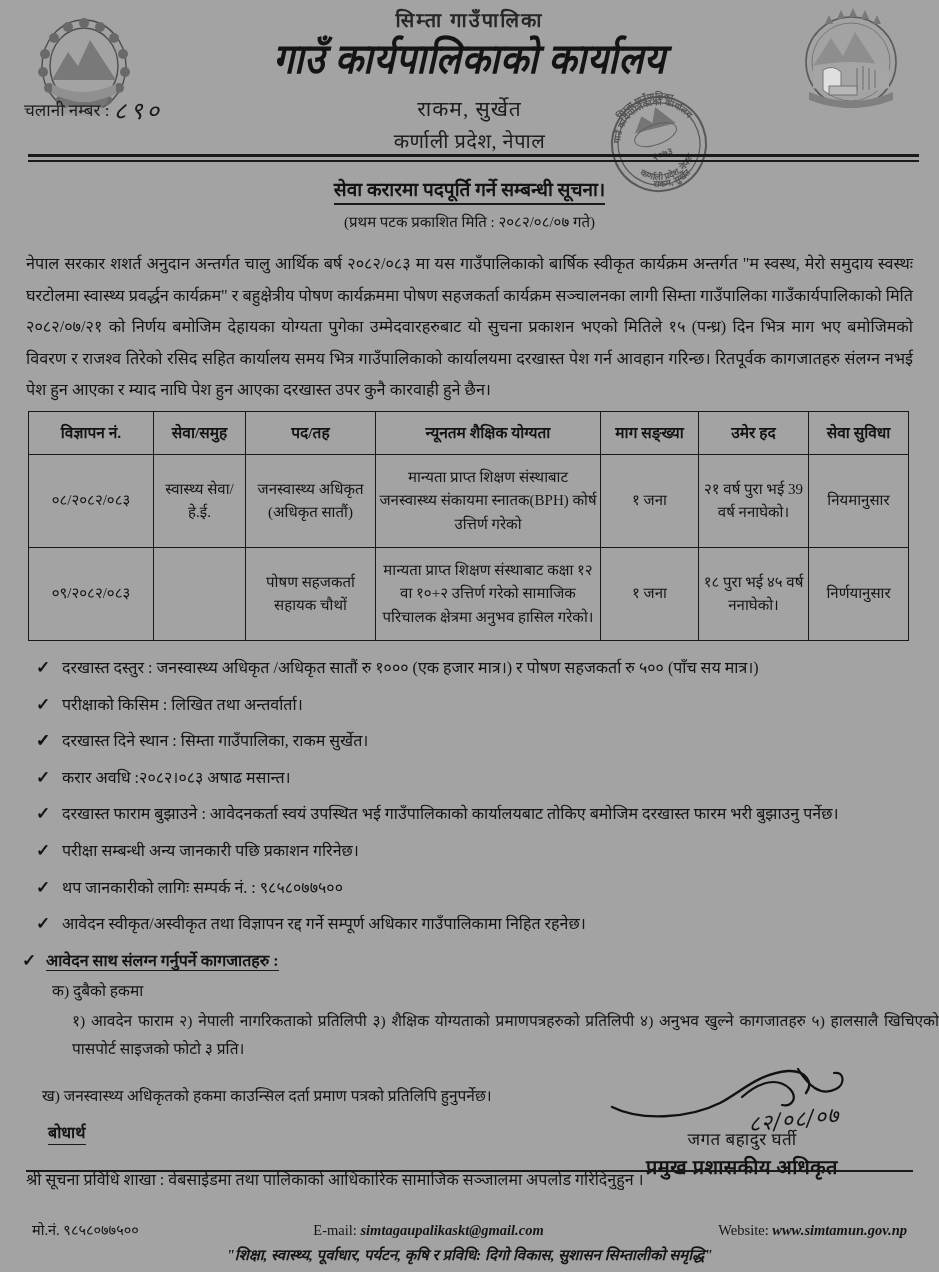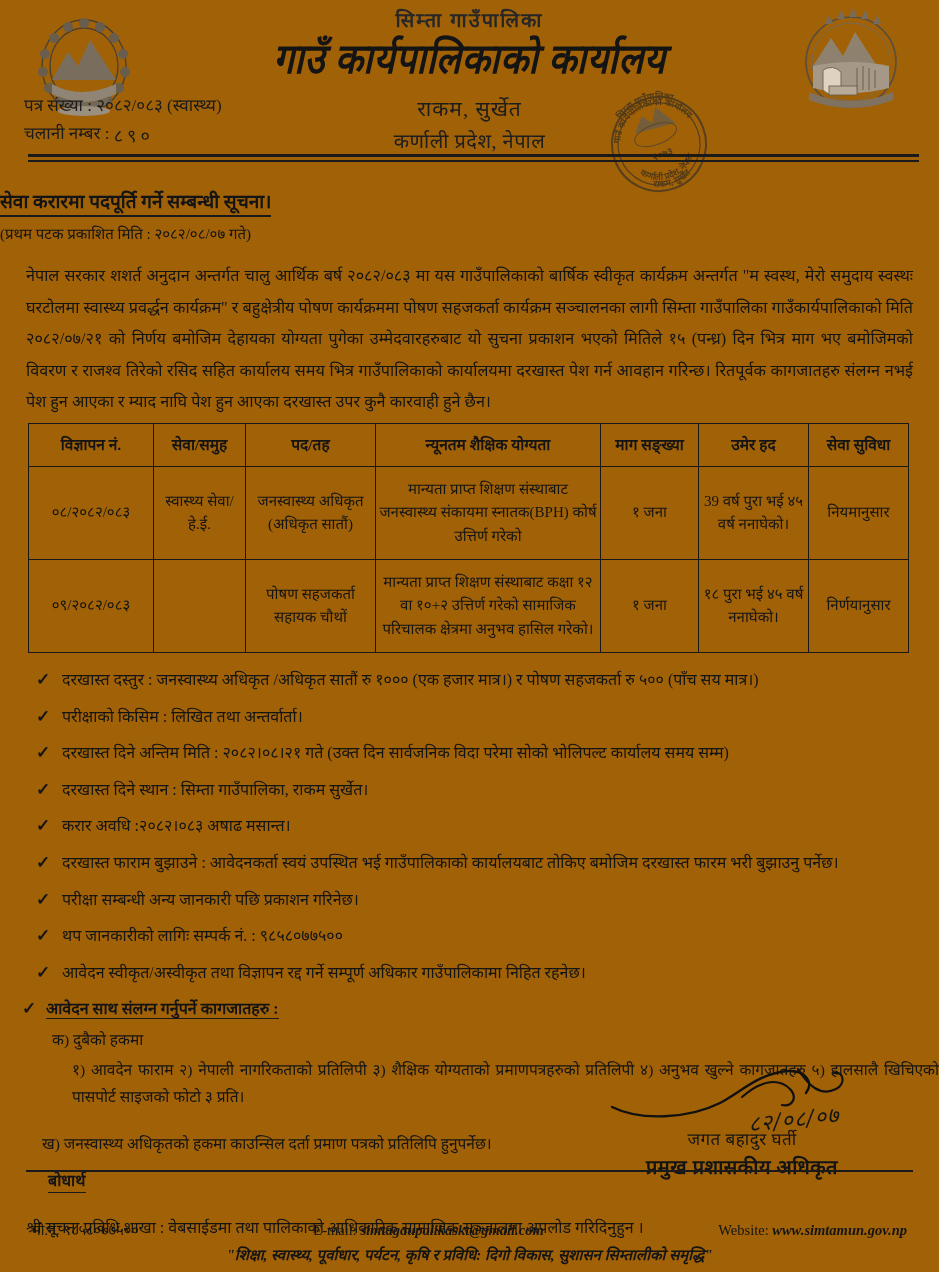--- a/index.html
+++ b/index.html
@@ -9,21 +9,21 @@
   }
   body {
     font-family: "Liberation Serif", "DejaVu Serif", serif;
     color: #141414;
   }
   #page {
     position: relative;
     width: 939px;
     height: 1272px;
     margin: 0 auto;
-    background: #a16207;
+    background: #a3a3a3;
     overflow: hidden;
   }
 
   
   .header {
     position: relative;
     height: 168px;
   }
   .emblem-left {
     position: absolute;
@@ -79,21 +79,22 @@
   .letter-meta {
     position: absolute;
     left: 24px;
     top: 92px;
     font-size: 17px;
     line-height: 1.65;
     color: #1b1b1b;
   }
   .letter-meta .hand {
     font-family: "DejaVu Serif", serif;
-    font-size: 18px;
+    font-style: italic;
+    font-size: 24px;
     letter-spacing: 4px;
     vertical-align: -3px;
   }
 
   
   .round-seal {
     position: absolute;
     left: 596px;
     top: 82px;
     width: 126px;
@@ -106,22 +107,22 @@
     left: 28px;
     right: 20px;
     top: 154px;
     border-top: 3px solid #1a1a1a;
     border-bottom: 2px solid #1a1a1a;
     height: 3px;
   }
 
   
   .doc-title-wrap {
-    text-align: left;
-    margin-top: 20px;
+    text-align: center;
+    margin-top: 8px;
   }
   .doc-title {
     display: inline-block;
     font-size: 19px;
     font-weight: bold;
     border-bottom: 2px solid #1a1a1a;
     padding-bottom: 1px;
   }
   .doc-subtitle {
     font-size: 15px;
@@ -347,24 +348,20 @@
     </svg>
 
     <div class="header-center">
       <div class="org-sub">सिम्ता गाउँपालिका</div>
       <div class="org-main">गाउँ कार्यपालिकाको कार्यालय</div>
       <div class="org-line2">राकम, सुर्खेत</div>
       <div class="org-line3">कर्णाली प्रदेश, नेपाल</div>
     </div>
 
     <div class="letter-meta">
-      <div>
-        <span>पत्र संख्या :</span>
-        <span>२०८२/०८३ (स्वास्थ्य)</span>
-      </div>
       <div>
         <span>चलानी नम्बर :</span>
         <span class="hand">८९०</span>
       </div>
     </div>
 
     <svg class="round-seal" viewBox="0 0 126 118">
       <defs>
         <path id="arcTop" d="M18,62 a45,45 0 0 1 90,0" fill="none"></path>
         <path id="arcTop2" d="M24,62 a39,39 0 0 1 78,0" fill="none"></path>
@@ -418,21 +415,21 @@
         <th>सेवा सुविधा</th>
       </tr>
     </thead>
     <tbody>
       <tr>
         <td>०८/२०८२/०८३</td>
         <td class="cell-multiline">स्वास्थ्य सेवा/हे.ई.</td>
         <td class="cell-multiline">जनस्वास्थ्य अधिकृत (अधिकृत सातौं)</td>
         <td class="cell-multiline">मान्यता प्राप्त शिक्षण संस्थाबाट जनस्वास्थ्य संकायमा स्नातक(BPH) कोर्ष उत्तिर्ण गरेको</td>
         <td>१ जना</td>
-        <td class="cell-multiline">39 वर्ष पुरा भई ४५ वर्ष ननाघेको।</td>
+        <td class="cell-multiline">२१ वर्ष पुरा भई 39 वर्ष ननाघेको।</td>
         <td>नियमानुसार</td>
       </tr>
       <tr>
         <td>०९/२०८२/०८३</td>
         <td class="cell-multiline"></td>
         <td class="cell-multiline">पोषण सहजकर्ता सहायक चौथों</td>
         <td class="cell-multiline">मान्यता प्राप्त शिक्षण संस्थाबाट कक्षा १२ वा १०+२ उत्तिर्ण गरेको सामाजिक परिचालक क्षेत्रमा अनुभव हासिल गरेको।</td>
         <td>१ जना</td>
         <td class="cell-multiline">१८ पुरा भई ४५ वर्ष ननाघेको।</td>
         <td>निर्णयानुसार</td>
@@ -444,21 +441,20 @@
     <li>
       <span class="tick">✓</span>
       <span>दरखास्त दस्तुर : जनस्वास्थ्य अधिकृत /अधिकृत सातौं रु १००० (एक हजार मात्र।) र पोषण सहजकर्ता रु ५०० (पाँच सय मात्र।)</span>
     </li>
     <li>
       <span class="tick">✓</span>
       <span>परीक्षाको किसिम : लिखित तथा अन्तर्वार्ता।</span>
     </li>
     <li>
       <span class="tick">✓</span>
-      <span>दरखास्त दिने अन्तिम मिति : २०८२।०८।२१ गते (उक्त दिन सार्वजनिक विदा परेमा सोको भोलिपल्ट कार्यालय समय सम्म)</span>
     </li>
     <li>
       <span class="tick">✓</span>
       <span>दरखास्त दिने स्थान : सिम्ता गाउँपालिका, राकम सुर्खेत।</span>
     </li>
     <li>
       <span class="tick">✓</span>
       <span>करार अवधि :२०८२।०८३ अषाढ मसान्त।</span>
     </li>
     <li>

